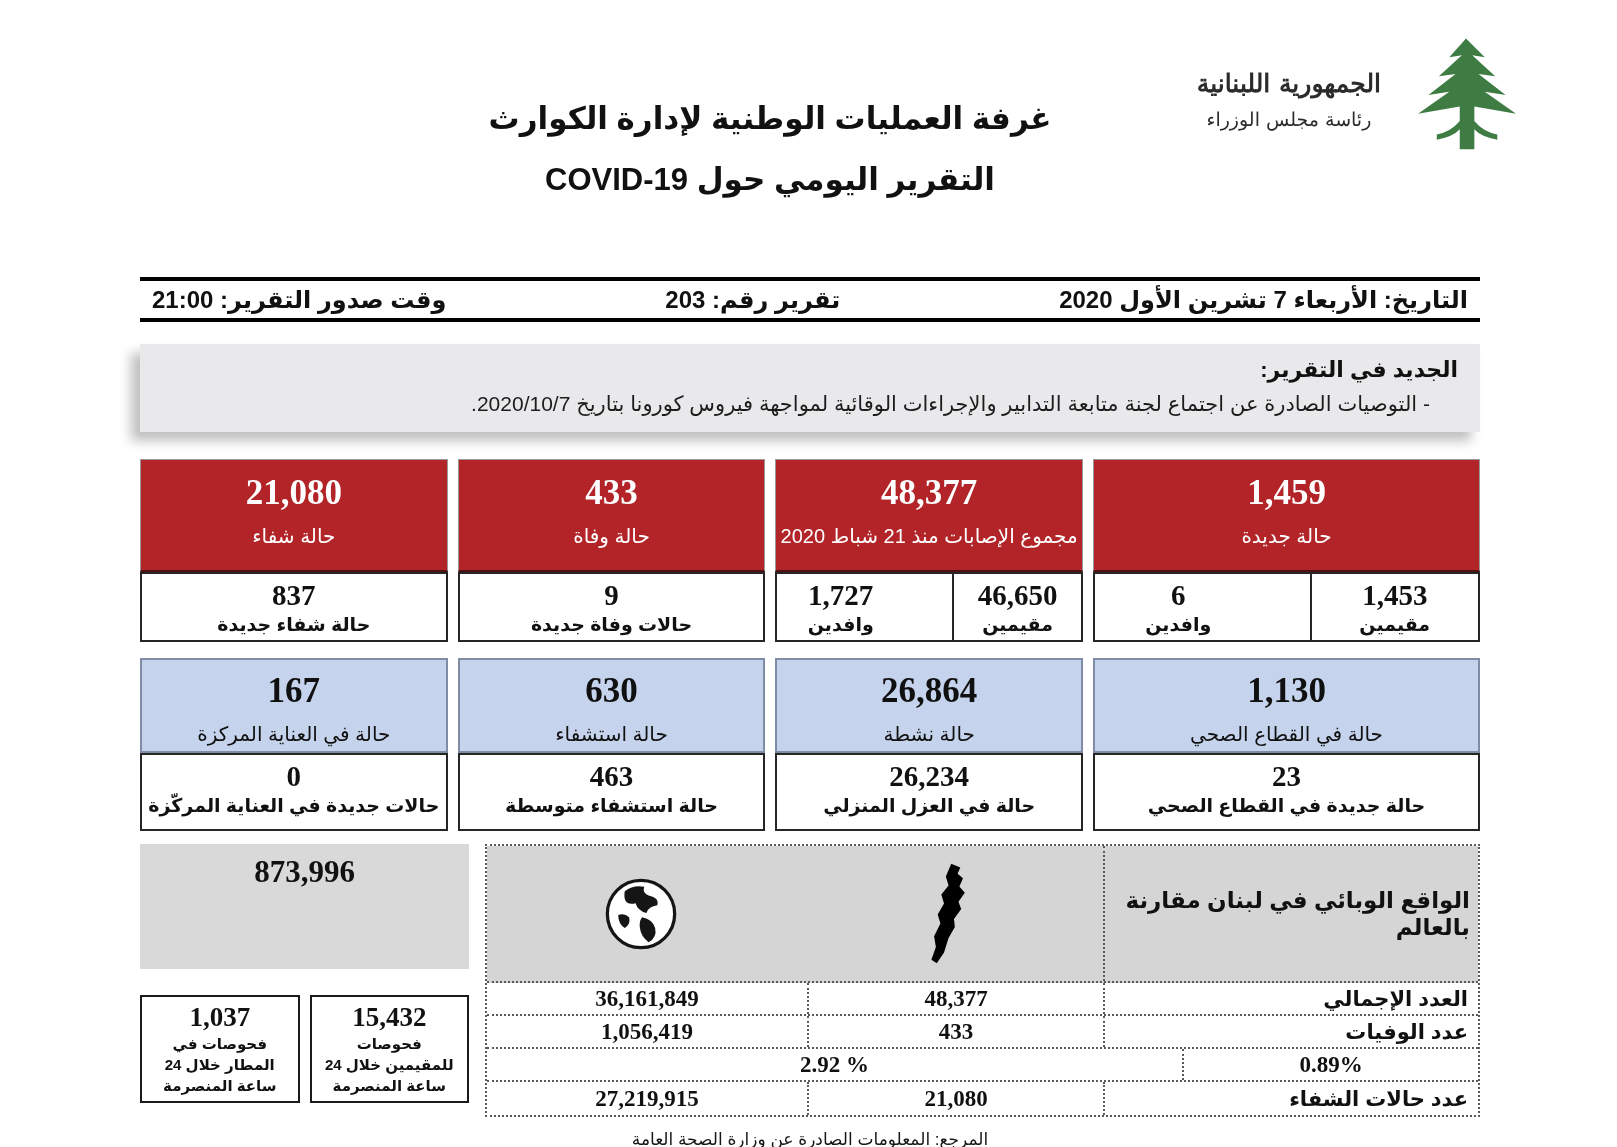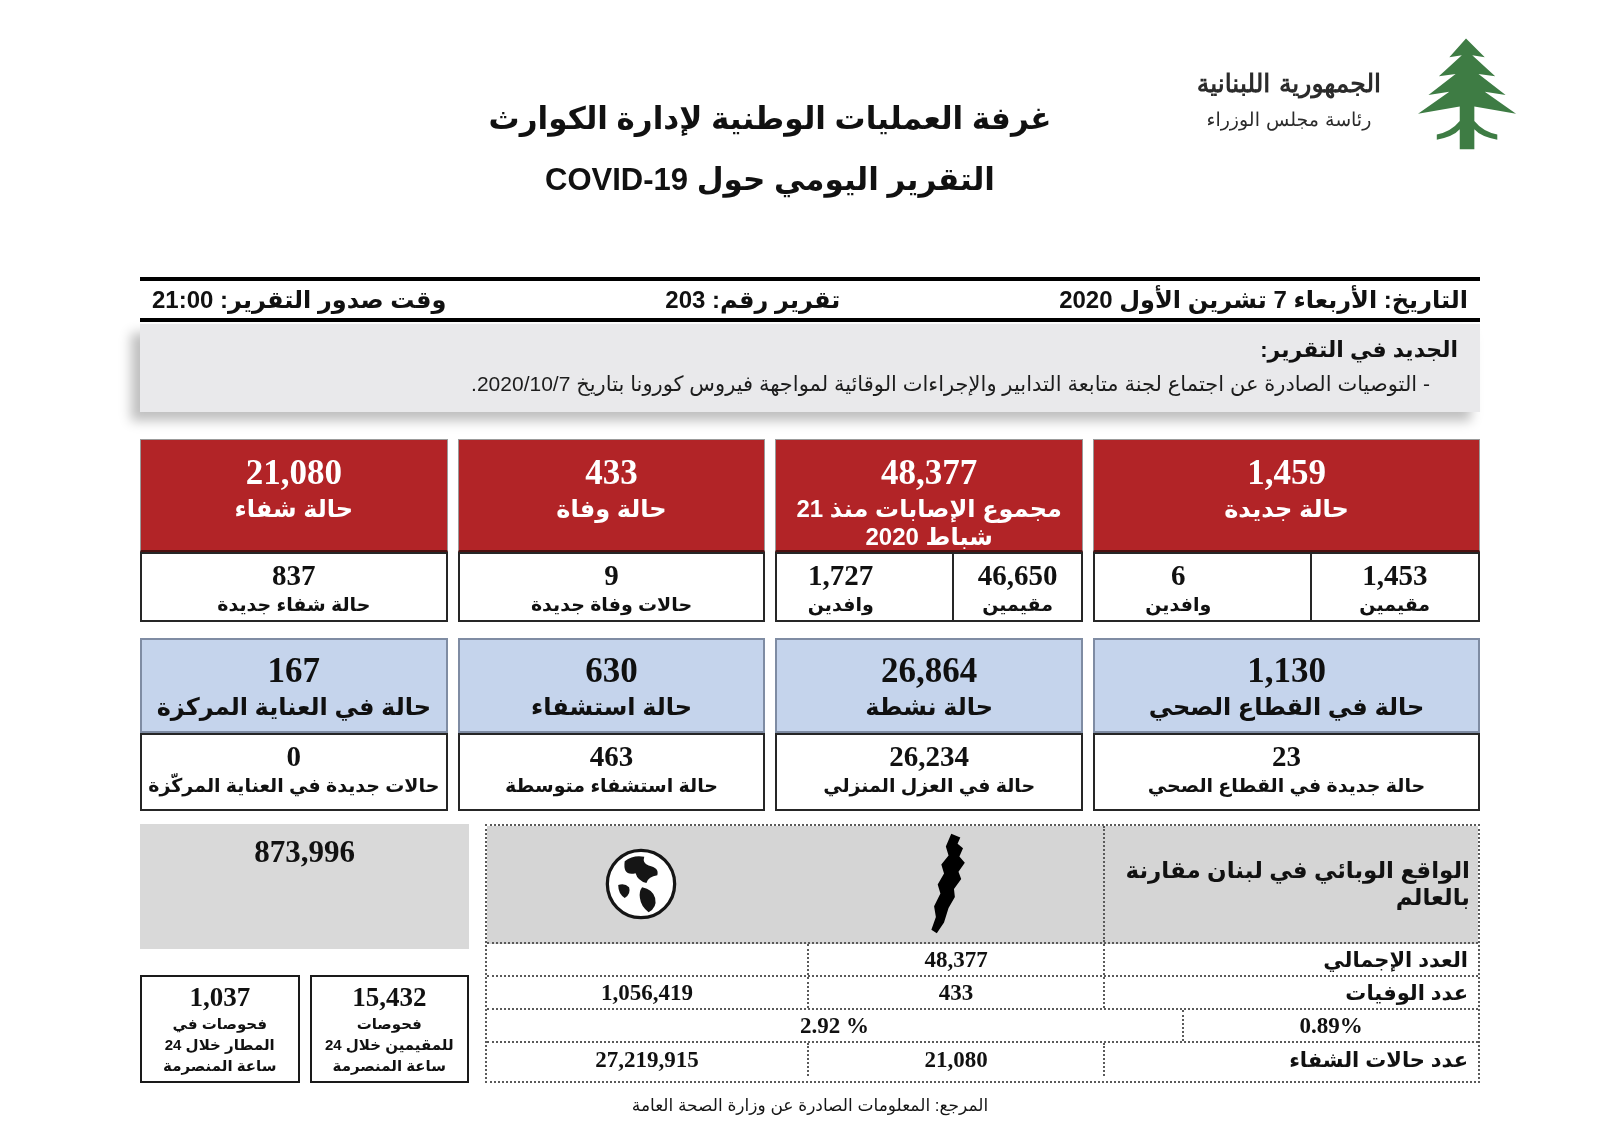--- a/index.html
+++ b/index.html
@@ -22,55 +22,55 @@
   
   .content { position:absolute; top:277px; right:137px; width:1340px; }
 
   .meta-bar {
     height:45px; border-top:4px solid #000; border-bottom:4px solid #000;
     display:flex; justify-content:space-between; align-items:center;
     font-size:24px; font-weight:700; padding:0 12px;
   }
 
   .news-box {
-    margin-top:2px; background:#e9e9eb; padding:13px 22px 16px;
+    margin-top:22px; background:#e9e9eb; padding:13px 22px 16px;
     box-shadow:-9px 9px 11px rgba(0,0,0,.25);
   }
   .news-heading { font-size:22px; font-weight:700; }
   .news-item { font-size:21px; margin-top:9px; padding-right:28px; color:#1c1c1c; }
 
   
   .cards-row { display:flex; gap:10px; margin-top:27px; }
   .cards-row.blue-row { margin-top:16px; }
   .card { flex:1; display:flex; flex-direction:column; }
   .card.wide { flex:0 0 387px; }
 
   .card-top {
     height:113px; text-align:center; padding-top:13px;
     background:#b22427; border:1px solid #9a9a9a; border-bottom:2px solid #4d1010; color:#fff;
   }
   .blue-row .card-top {
     height:95px; padding-top:11px;
     background:#c5d4ec; border:2px solid #7f8ca3; color:#101010;
   }
   .card-value { font-family:"Liberation Serif","DejaVu Serif",serif; font-weight:700; font-size:35px; line-height:1.15; direction:ltr; }
-  .card-label { font-size:24px; font-weight:700; margin-top:2px; }
+  .card-label { font-size:20px; font-weight:400; margin-top:11px; }
 
   .card-sub { background:#fff; border:2px solid #262626; height:70px; display:flex; text-align:center; }
   .blue-row .card-sub { height:78px; }
   .sub-cell { flex:1; padding-top:4px; }
   .card-sub.split .sub-cell:first-child { border-left:2px solid #262626;margin-left:48px; }
   .sub-value { font-family:"Liberation Serif","DejaVu Serif",serif; font-weight:700; font-size:29px; line-height:1.2; direction:ltr; }
   .sub-label { font-size:19px; font-weight:700; margin-top:0; }
 
   
   .bottom { display:flex; gap:16px; margin-top:13px; }
 
   .comp-table { flex:0 0 995px; border:2px dotted #5a5a5a; }
-  .comp-header { display:flex; background:#d5d5d5; height:118px; border-bottom:2px dotted #5a5a5a; }
+  .comp-header { display:flex; background:#d5d5d5; height:137px; border-bottom:2px dotted #5a5a5a; }
   .comp-title-cell {
     flex:0 0 375px; border-left:2px dotted #5a5a5a;
     display:flex; align-items:center; justify-content:flex-start;
     padding-right:8px; font-size:23px; font-weight:700;
   }
   .comp-icons-cell { flex:1; display:flex; }
   .icon-half { flex:1; display:flex; align-items:center; justify-content:center; }
 
   .comp-row { display:flex; height:33px; border-bottom:2px dotted #5a5a5a; }
   .comp-row:last-child { border-bottom:none; }
@@ -270,20 +270,21 @@
               <path fill="#151515" d="M36 38 Q46 40 48 48 Q50 57 42 61 Q35 56 34 48 Q33 42 36 38 Z"></path>
               <path fill="#151515" d="M14 36 Q20 34 24 38 Q26 44 20 48 Q14 44 14 36 Z"></path>
             </svg>
           </div>
         </div>
       </div>
 
       <div class="comp-row">
         <div class="lbl">العدد الإجمالي</div>
         <div class="val leb">48,377</div>
+        <div class="val wrld">36,161,849</div>
       </div>
       <div class="comp-row">
         <div class="lbl">عدد الوفيات</div>
         <div class="val leb">433</div>
         <div class="val wrld">1,056,419</div>
       </div>
       <div class="comp-row">
         <div class="val leb">0.89%</div>
         <div class="val wrld">2.92 %</div>
       </div>

